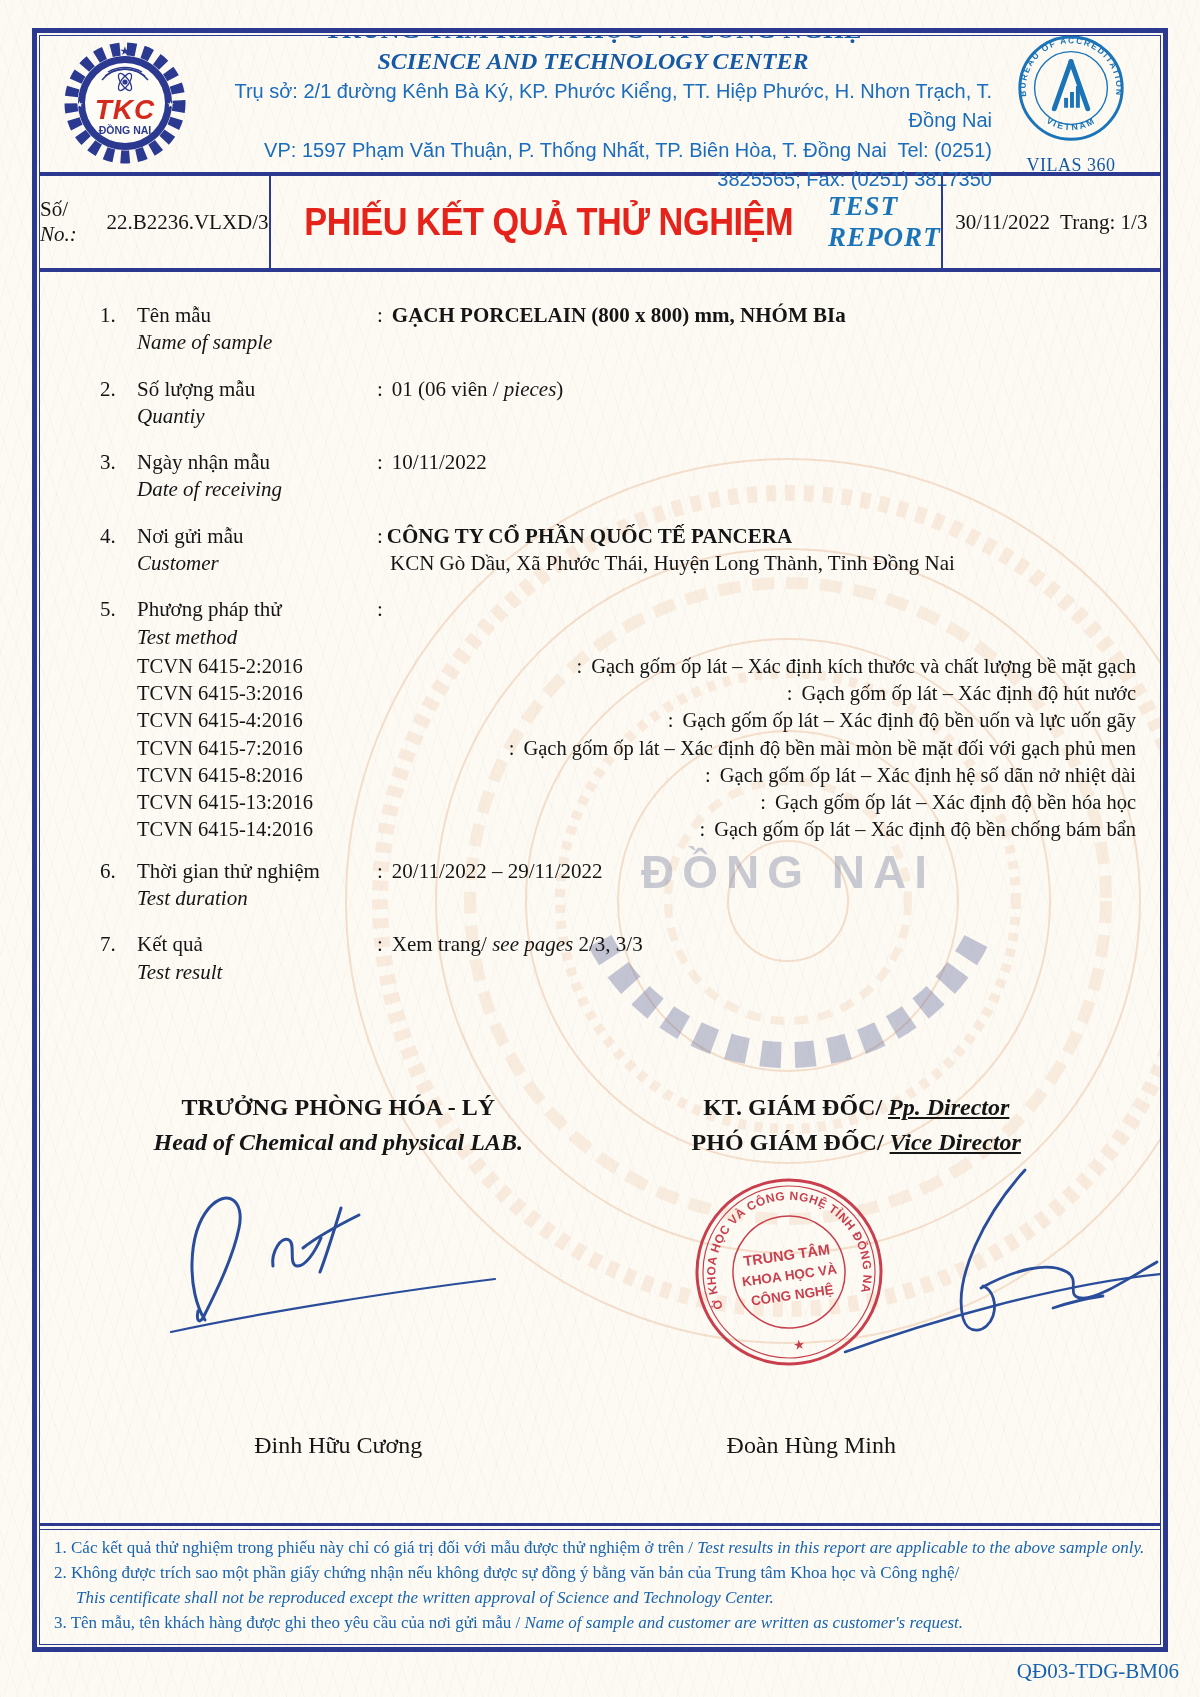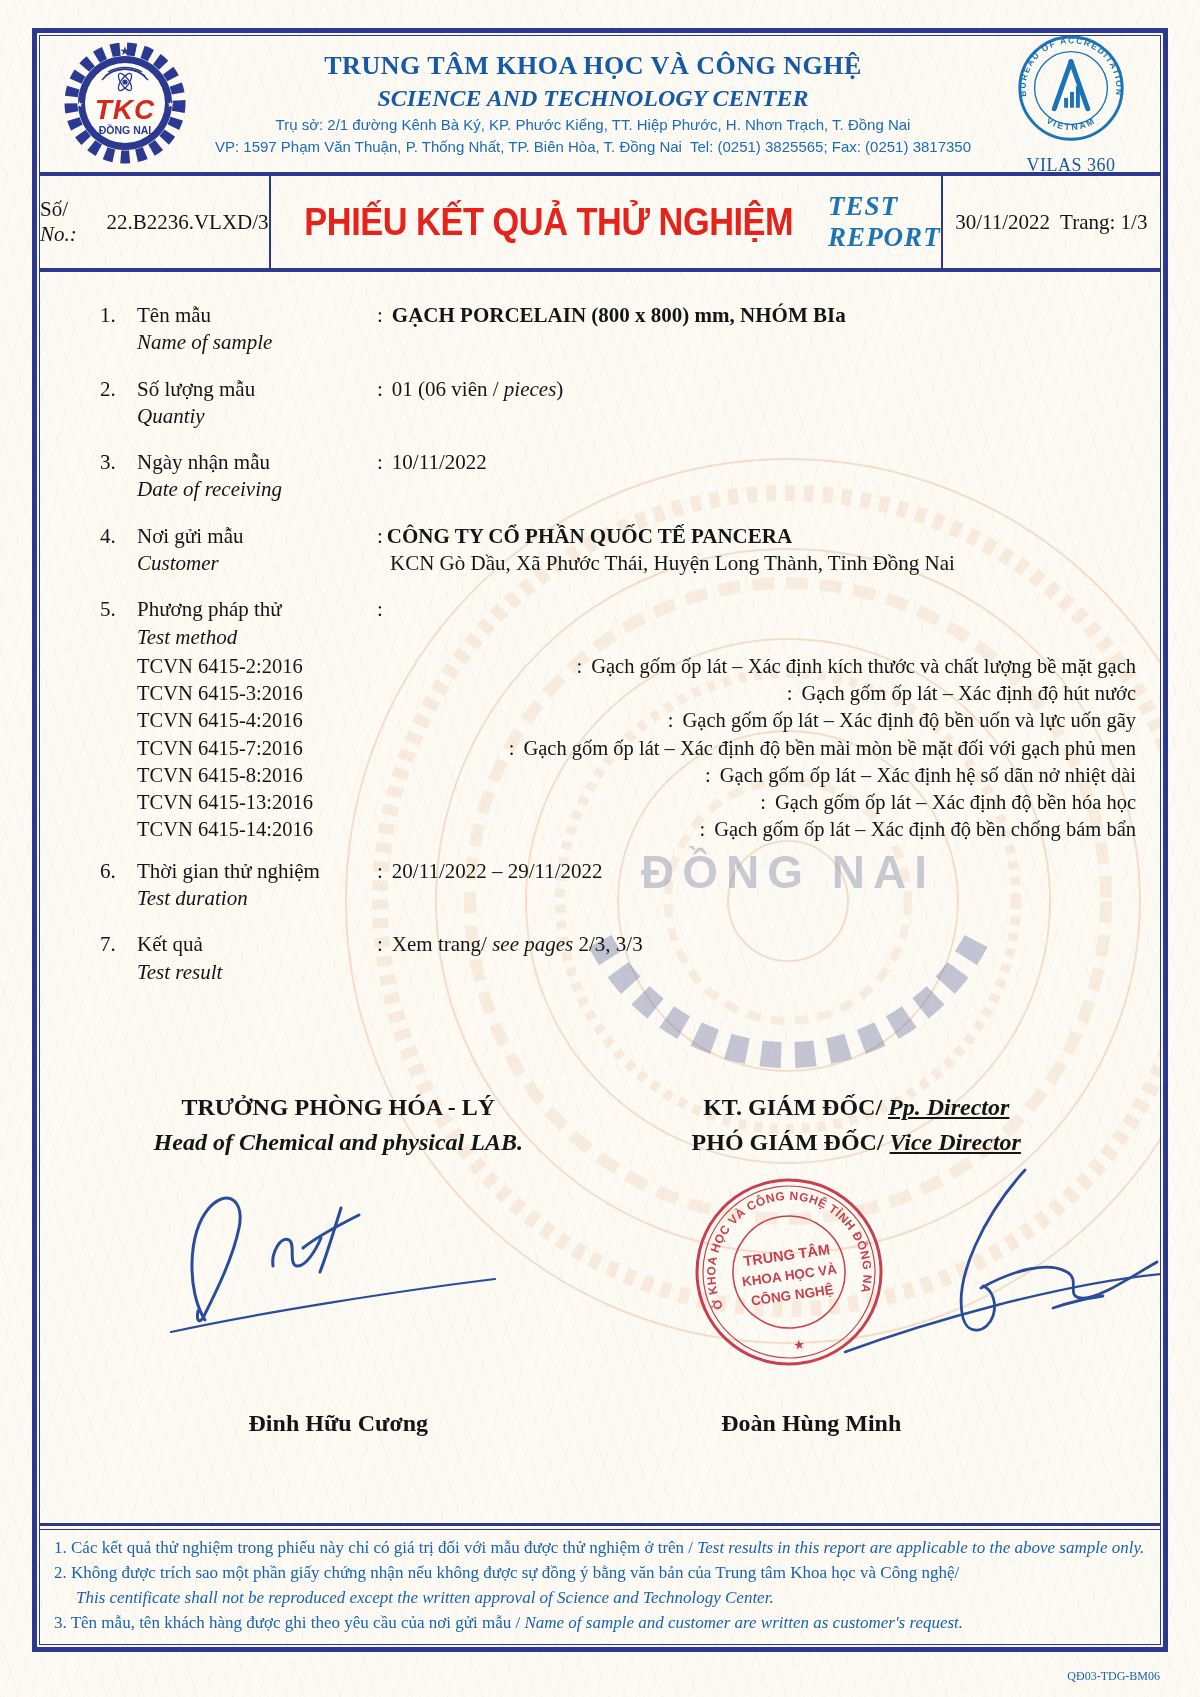--- a/index.html
+++ b/index.html
@@ -38,21 +38,21 @@
   .watermark{ position:absolute; inset:0; z-index:0; pointer-events:none; }
   
   .doc-header{
     position:relative; z-index:2; display:flex; align-items:center;
     height:140px; border-bottom:4px solid var(--navy); padding:4px 10px 6px 16px;
   }
   .logo-wrap{ width:138px; flex:0 0 auto; text-align:center; }
   .org-block{ flex:1; text-align:center; line-height:1.25; padding-top:2px; }
   .org-vi{ font-size:26px; font-weight:bold; color:var(--hdr-blue); letter-spacing:.5px; }
   .org-en{ font-size:24px; font-weight:bold; font-style:italic; color:var(--hdr-blue); }
-  .addr{ font-family:var(--sans); font-size:15px; color:var(--addr-blue); line-height:1.45; margin-top:1px; }
+  .addr{ font-family:var(--sans); font-size:20px; color:var(--addr-blue); line-height:1.45; margin-top:1px;text-align:right; }
   .vilas{ width:158px; flex:0 0 auto; text-align:center; }
   .vilas-label{ font-size:18px; color:var(--hdr-blue); margin-top:-2px; letter-spacing:.5px; }
   
   .title-bar{ position:relative; z-index:2; display:flex; height:96px; border-bottom:4px solid var(--navy); }
   .tb-cell{ display:flex; flex-direction:row; justify-content:center; align-items:center; }
   .tb-left{ width:288px; border-right:2px solid var(--navy); font-size:21px; gap:9px; }
   .tb-center{ flex:1; border-right:2px solid var(--navy); gap:2px; }
   .tb-right{ width:272px; font-size:21px; gap:10px;align-items:center; }
   .report-title-vi{
     font-family:var(--sans); font-weight:bold; font-size:39px; color:var(--red);
@@ -80,34 +80,34 @@
   .sig-col.left{ width:46%; }
   .sig-col.right{ width:54%; }
   .sig-t1{ font-size:24px; font-weight:bold; line-height:1.45; }
   .sig-t2{ font-size:24px; font-weight:bold; font-style:italic; line-height:1.45; }
   .sig-t1 .it, .sig-t2 .it{ font-style:italic;text-decoration:underline; }
   .sig-art{ position:relative; height:248px; }
   .sig-art svg{ position:absolute; }
   .stamp-svg{ left:112px; top:12px; transform:rotate(-8deg); opacity:.92; }
   .sign-left-svg{ left:50%; top:12px; transform:translateX(-50%); }
   .sign-right-svg{ left:150px; top:-4px; }
-  .sig-name{ font-size:24px; font-weight:bold; }
+  .sig-name{ font-size:24px; font-weight:normal;margin-top:22px; }
   .sig-col.right .sig-name{ transform:translateX(-45px); }
   
   .doc-notes{
     margin-top:auto; position:relative; border-top:3px solid var(--navy);
     padding:10px 14px 8px; font-size:17px; line-height:1.42; color:var(--note-blue);
   }
   .doc-notes::before{ content:""; position:absolute; left:0; right:0; top:3px; height:1px; background:var(--navy); }
   .note{ margin-bottom:1px; }
   .note .it{ font-style:italic; }
   .note-en-block{ font-style:italic; padding-left:22px; }
   .form-code{
-    position:absolute; right:40px; bottom:13px; z-index:2;
-    font-size:12px; color:var(--note-blue);
+    position:absolute; right:21px; bottom:13px; z-index:2;
+    font-size:21px; color:var(--note-blue);
   }
   svg text{ font-family:var(--sans); }
 </style>
 </head>
 <body>
 
 <div class="page">
   <div class="frame-outer">
     <div class="frame-inner">
 

